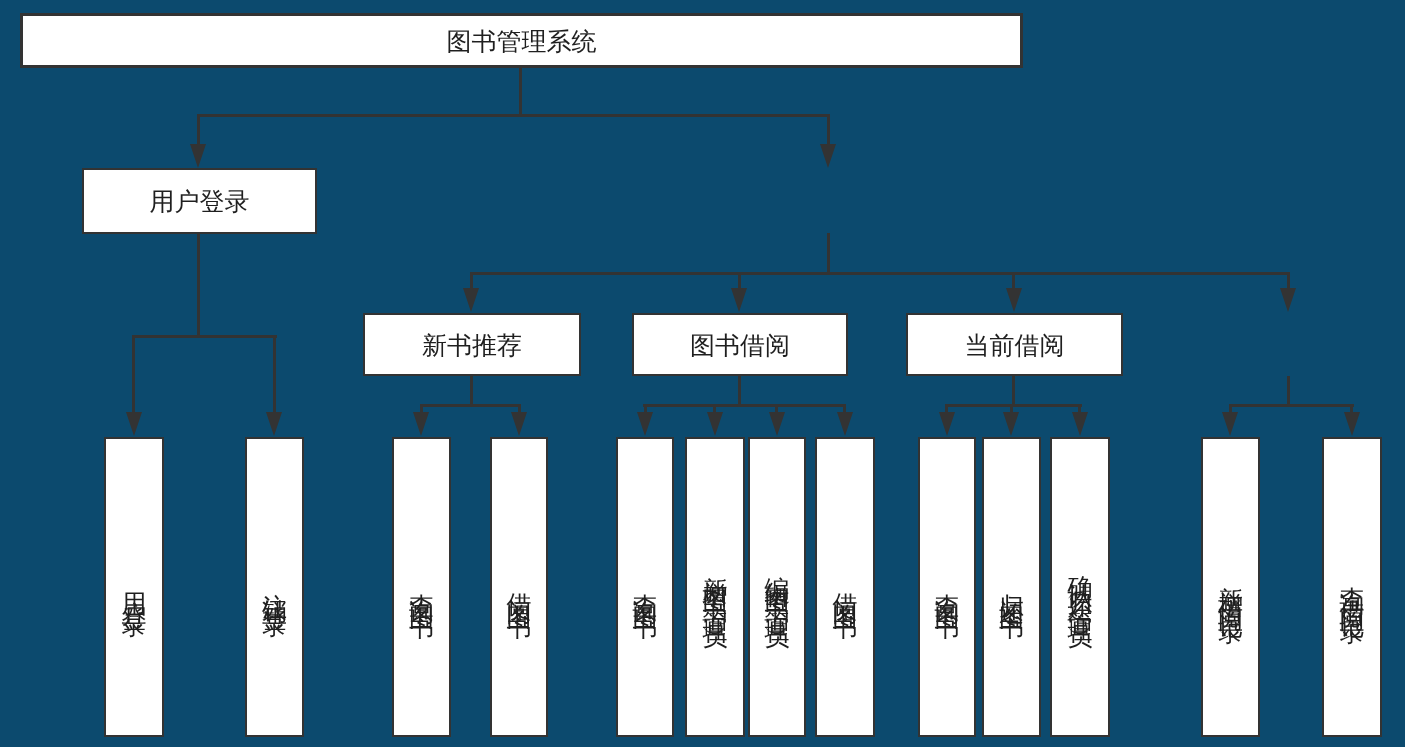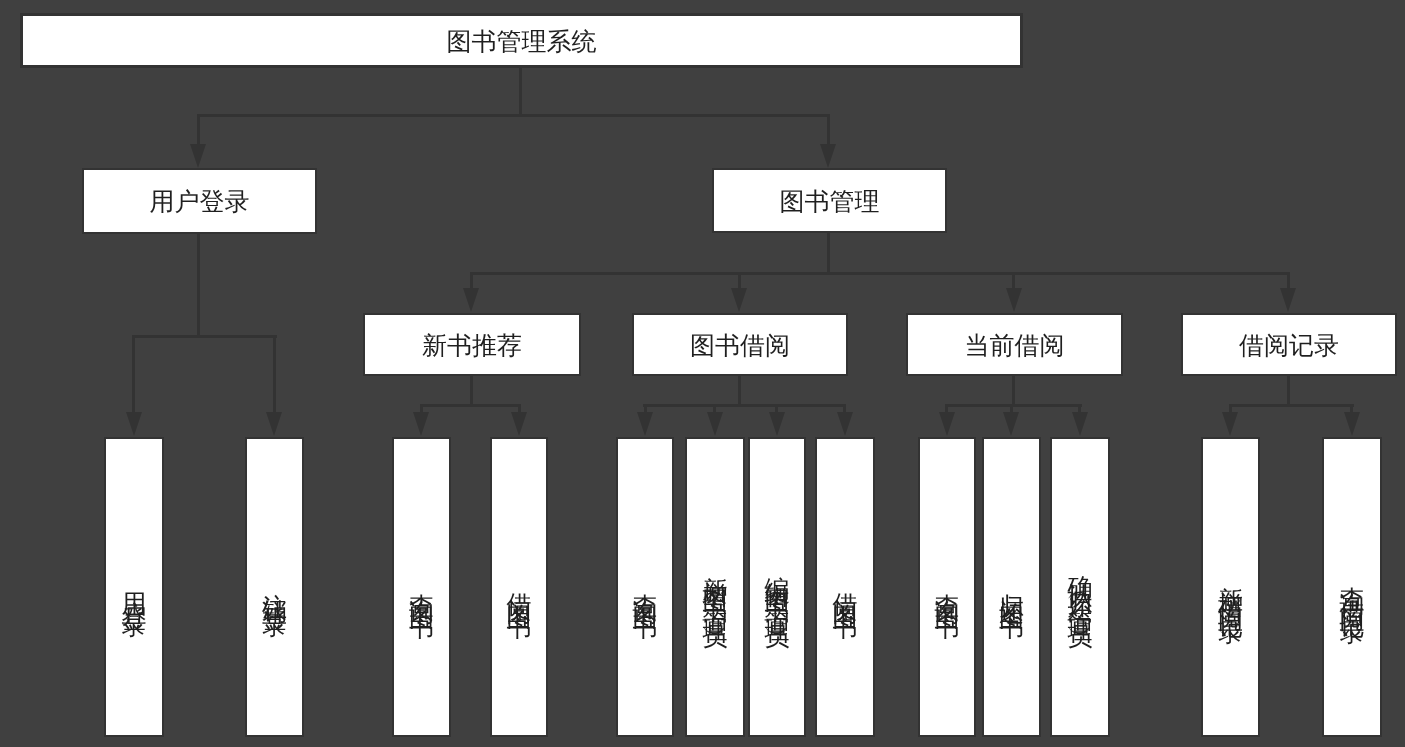--- a/index.html
+++ b/index.html
@@ -1,19 +1,19 @@
 <!DOCTYPE html>
 <html><head>
 <meta charset="utf-8">
 <style>
   html,body{margin:0;padding:0;background:#ffffff;}
   #canvas{
     position:relative;
     width:1405px;height:747px;
-    background:#404040;
+    background:#0c4a6e;
     font-family:"Liberation Sans","DejaVu Sans",sans-serif;
     color:#1f1f1f;
     overflow:hidden;
   }
   .box{
     position:absolute;
     background:#ffffff;
     border:2.5px solid #333333;
     box-sizing:border-box;
     display:flex;align-items:center;justify-content:center;
@@ -62,35 +62,29 @@
 
 <div id="canvas">
 
   <div class="box root" style="left:20px;top:13px;width:1003px;height:55px;">
     <span>图书管理系统</span>
   </div>
 
   <div class="box" style="left:82px;top:168px;width:235px;height:66px;">
     <span>用户登录</span>
   </div>
-  <div class="box" style="left:712px;top:168px;width:235px;height:65px;">
-    <span>图书管理</span>
-  </div>
 
   <div class="box l3" style="left:363px;width:218px;">
     <span>新书推荐</span>
   </div>
   <div class="box l3" style="left:906px;width:217px;">
     <span>当前借阅</span>
   </div>
   <div class="box l3" style="left:632px;width:216px;">
     <span>图书借阅</span>
-  </div>
-  <div class="box l3" style="left:1181px;width:216px;">
-    <span>借阅记录</span>
   </div>
 
   <div class="vbox" style="left:104px;width:60px;">
     <span class="vtext">用户登录</span>
   </div>
   <div class="vbox" style="left:245px;width:59px;">
     <span class="vtext">注销登录</span>
   </div>
   <div class="vbox" style="left:392px;width:59px;">
     <span class="vtext">查询图书</span>

